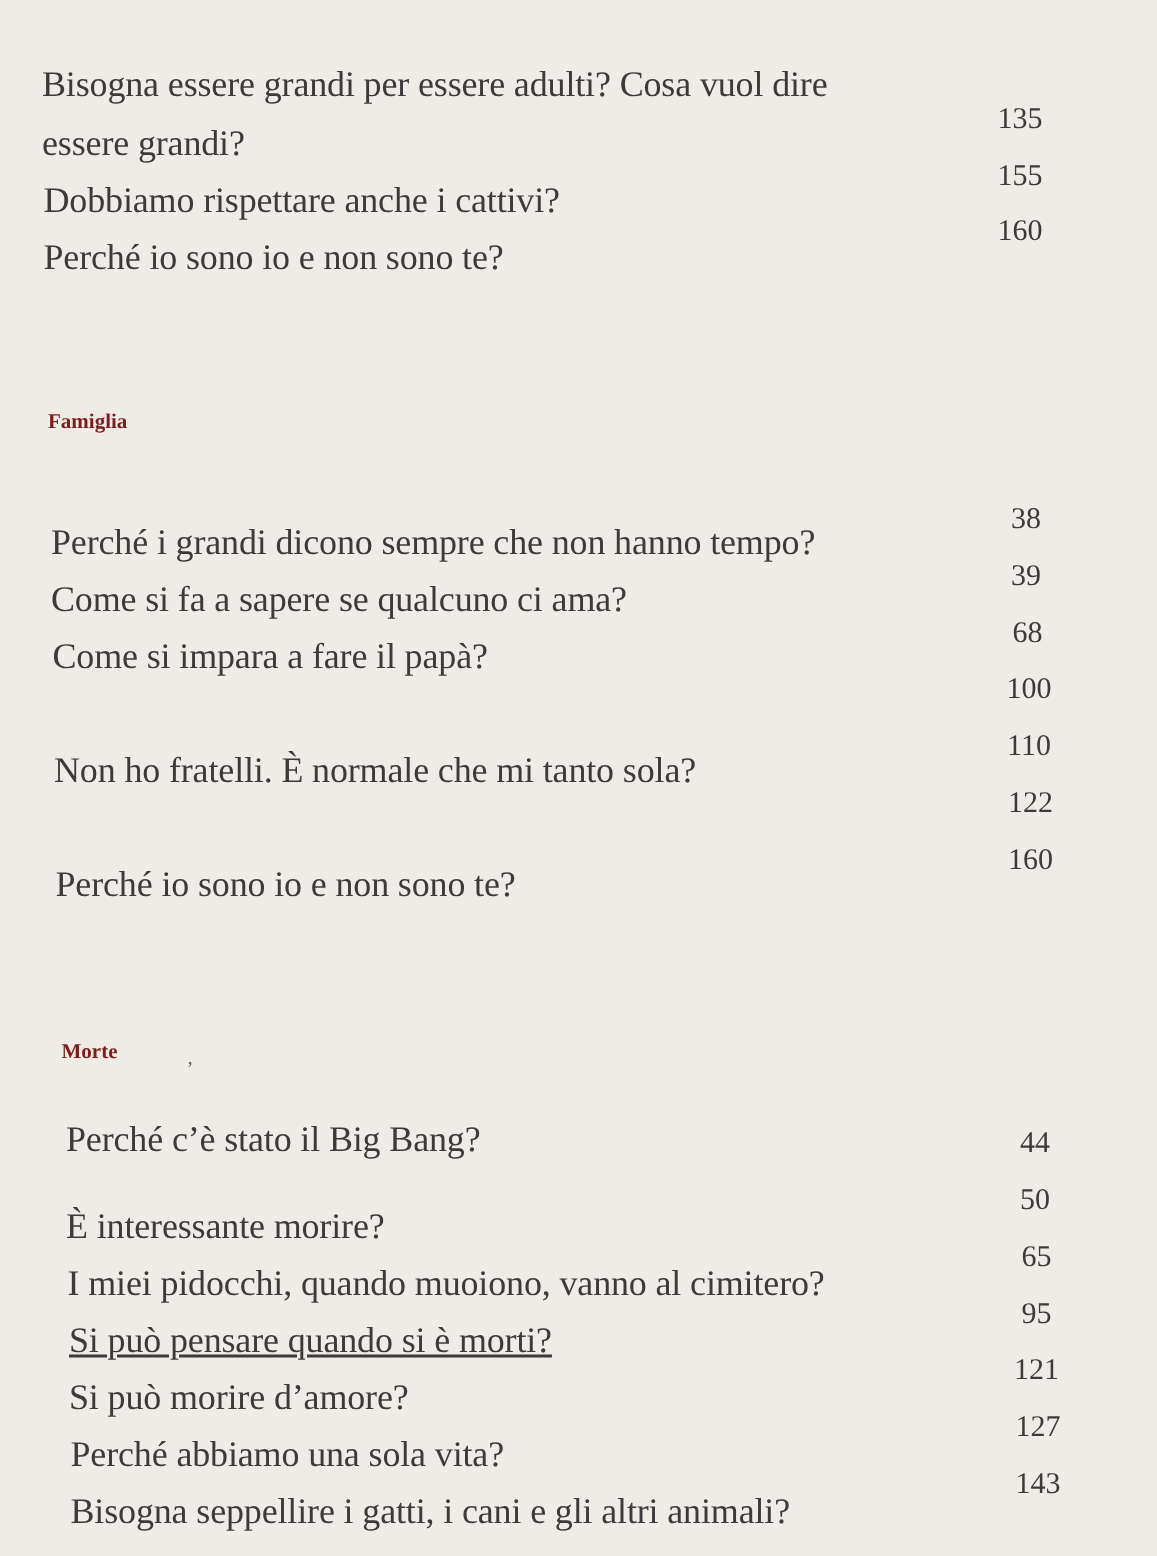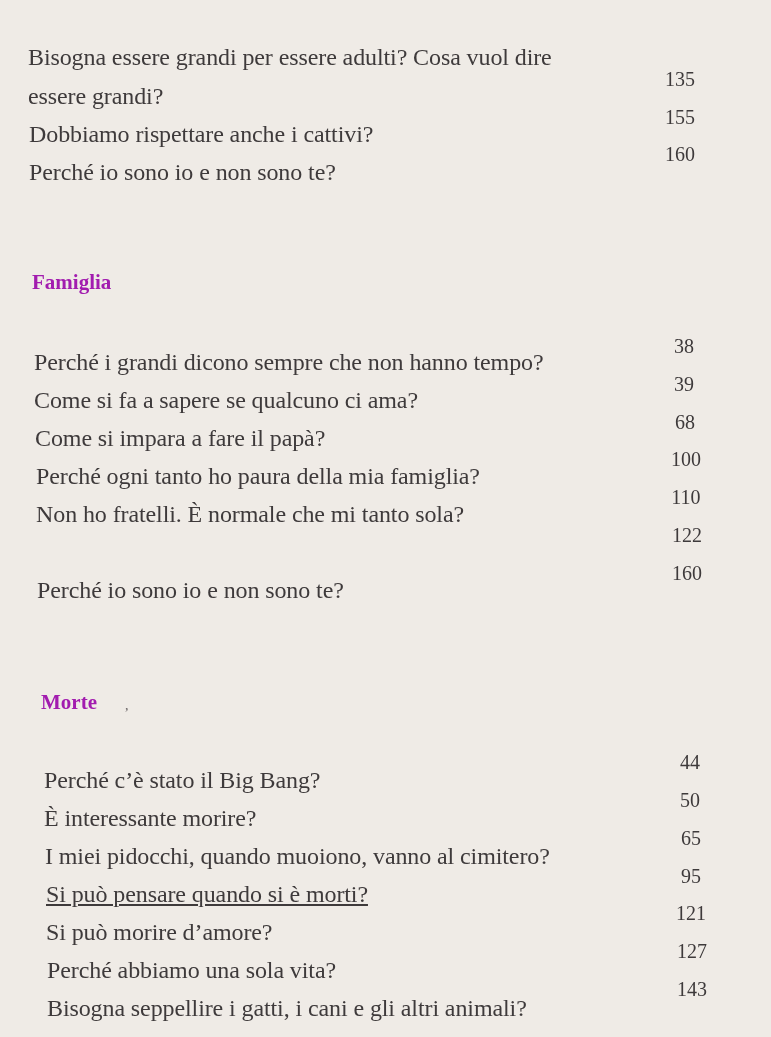--- a/index.html
+++ b/index.html
@@ -20,24 +20,24 @@
     }
     .num {
       position: absolute;
       font-size: 20px;
       line-height: 26px;
       text-align: center;
       width: 60px;
     }
     .heading {
       position: absolute;
-      font-size: 21px;
+      font-size: 14px;
       font-weight: bold;
       line-height: 26px;
-      color: #a21caf;
+      color: #7f1d1d;
     }
     .mark { position: absolute; font-size: 14px; color: #6a6566; }
   </style>
 </head>
 <body>
 
 <div class="page">
 
   <div class="line" style="left:28px; top:44px;">Bisogna essere grandi per essere adulti? Cosa vuol dire</div>
   <div class="line" style="left:28px; top:83px;">essere grandi?</div>
@@ -53,35 +53,34 @@
 
   <div class="line" style="left:34px; top:349px;">Perché i grandi dicono sempre che non hanno tempo?</div>
   <div class="num" style="left: 654px; top: 333px;">38</div>
 
   <div class="line" style="left:34px; top:387px;">Come si fa a sapere se qualcuno ci ama?</div>
   <div class="num" style="left: 654px; top: 371px;">39</div>
 
   <div class="line" style="left:35px; top:425px;">Come si impara a fare il papà?</div>
   <div class="num" style="left: 655px; top: 409px;">68</div>
 
-  <div class="line" style="left:36px; top:463px;">Perché ogni tanto ho paura della mia famiglia?</div>
   <div class="num" style="left: 656px; top: 446px;">100</div>
 
   <div class="line" style="left:36px; top:501px;">Non ho fratelli. È normale che mi tanto sola?</div>
   <div class="num" style="left: 656px; top: 484px;">110</div>
 
   <div class="num" style="left: 657px; top: 522px;">122</div>
 
   <div class="line" style="left:37px; top:577px;">Perché io sono io e non sono te?</div>
   <div class="num" style="left: 657px; top: 560px;">160</div>
 
   <div class="heading" style="left:41px; top:689px;">Morte</div>
   <div class="mark" style="left:125px; top:698px;">,</div>
 
-  <div class="line" style="left:44px; top:767px;">Perché c’è stato il Big Bang?</div>
+  <div class="line" style="left:44px; top:747px;">Perché c’è stato il Big Bang?</div>
   <div class="num" style="left: 660px; top: 749px;">44</div>
 
   <div class="line" style="left:44px; top:805px;">È interessante morire?</div>
   <div class="num" style="left: 660px; top: 787px;">50</div>
 
   <div class="line" style="left:45px; top:843px;">I miei pidocchi, quando muoiono, vanno al cimitero?</div>
   <div class="num" style="left: 661px; top: 825px;">65</div>
 
   <div class="line" style="left:46px; top:881px;text-decoration:underline;">Si può pensare quando si è morti?</div>
   <div class="num" style="left: 661px; top: 863px;">95</div>

